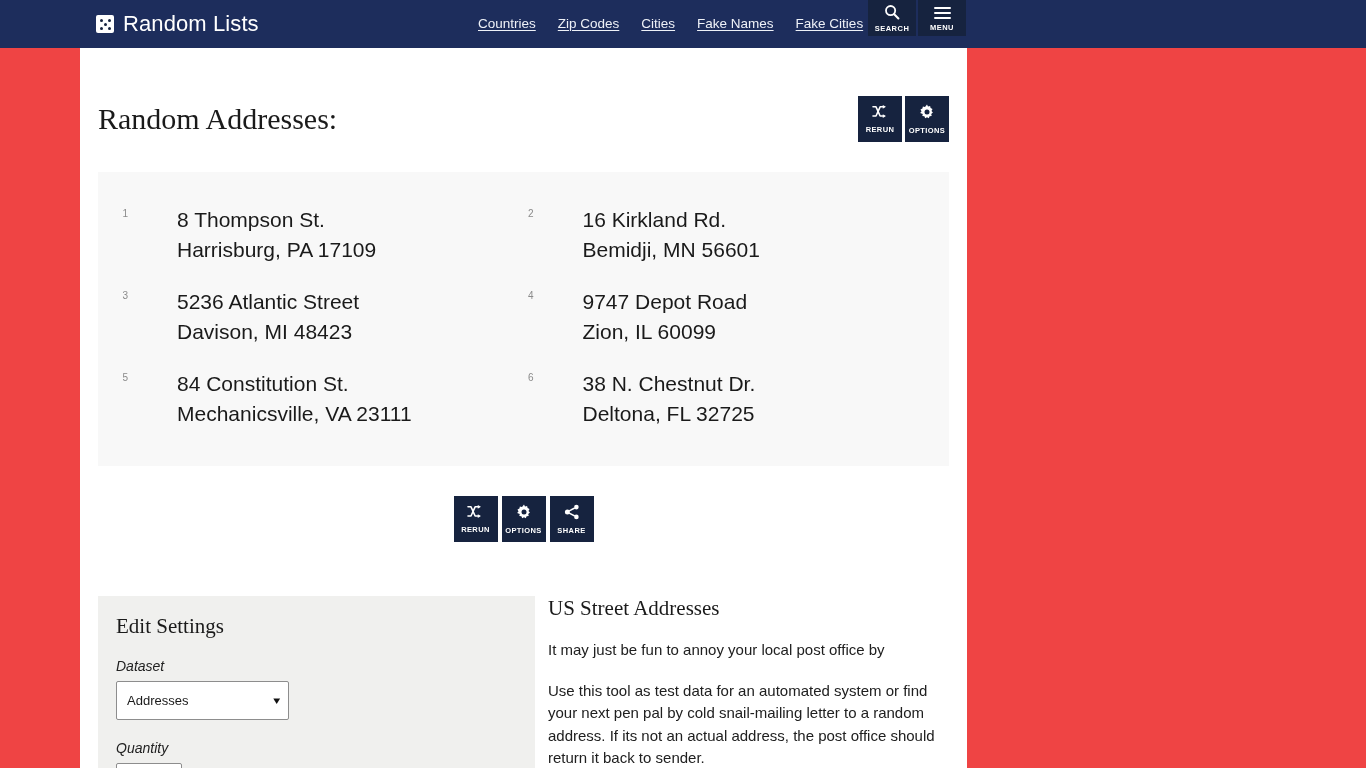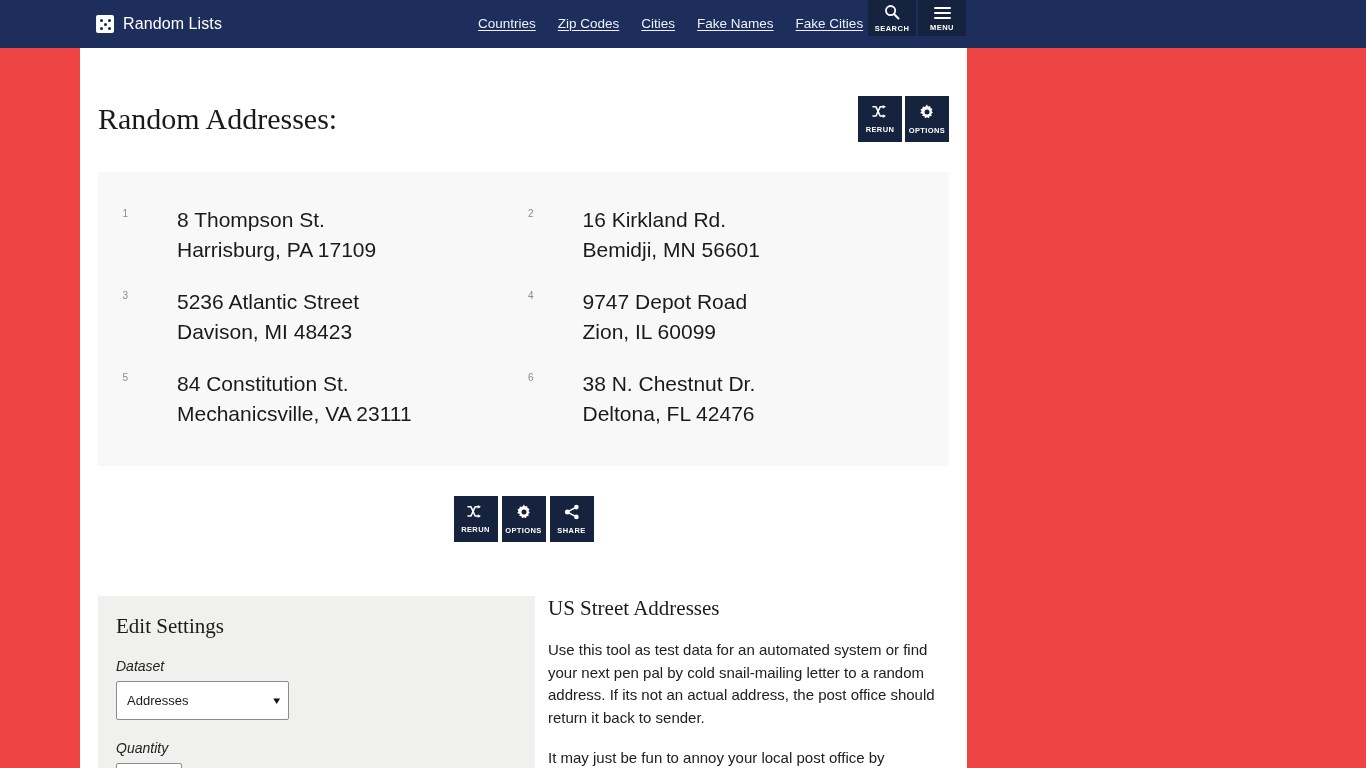--- a/index.html
+++ b/index.html
@@ -40,21 +40,21 @@
     border-radius: 50%;
     background: #16233f;
   }
   .brand-logo i:nth-child(1) { left: 3.5px;  top: 3.5px; }
   .brand-logo i:nth-child(2) { left: 11.5px; top: 3.5px; }
   .brand-logo i:nth-child(3) { left: 7.5px;  top: 7.5px; }
   .brand-logo i:nth-child(4) { left: 3.5px;  top: 11.5px; }
   .brand-logo i:nth-child(5) { left: 11.5px; top: 11.5px; }
   .brand-name {
     color: #ffffff;
-    font-size: 16px;
+    font-size: 22px;
     font-weight: 400;
     letter-spacing: .1px;
     white-space: nowrap;
   }
 
   .main-nav {
     position: absolute;
     left: 478px;
     top: 16px;
     display: flex;
@@ -365,21 +365,21 @@
           <span class="addr-num">5</span>
           <span class="addr-text">
             <span>84 Constitution St.</span>
             <span class="l2">Mechanicsville, VA 23111</span>
           </span>
         </div>
         <div class="addr">
           <span class="addr-num">6</span>
           <span class="addr-text">
             <span>38 N. Chestnut Dr.</span>
-            <span class="l2">Deltona, FL 42476</span>
+            <span class="l2">Deltona, FL 32725</span>
           </span>
         </div>
       </div>
 
       <div class="lower-btns">
         <button class="sq-btn">
           <span class="glyph">
             <svg width="17" height="15" viewBox="0 0 18 16" aria-hidden="true">
               <path d="M1 3 H4.2 L8.6 12.8 H12.6" fill="none" stroke="#fff" stroke-width="1.7" stroke-linecap="round" stroke-linejoin="round"></path>
               <path d="M1 12.8 H4.2 L8.6 3 H12.6" fill="none" stroke="#fff" stroke-width="1.7" stroke-linecap="round" stroke-linejoin="round"></path>
@@ -426,21 +426,21 @@
           </div>
 
           <label class="field-label">Quantity</label>
           <div class="num-input">
             <span>6</span>
           </div>
         </div>
 
         <div class="article">
           <h2 class="article-heading">US Street Addresses</h2>
+          <p>It may just be fun to annoy your local post office by</p>
           <p>Use this tool as test data for an automated system or find your next pen pal by cold snail-mailing letter to a random address. If its not an actual address, the post office should return it back to sender.</p>
-          <p>It may just be fun to annoy your local post office by</p>
         </div>
 
       </div>
 
     </div>
   </div>
 </div>
 
 </body></html>

